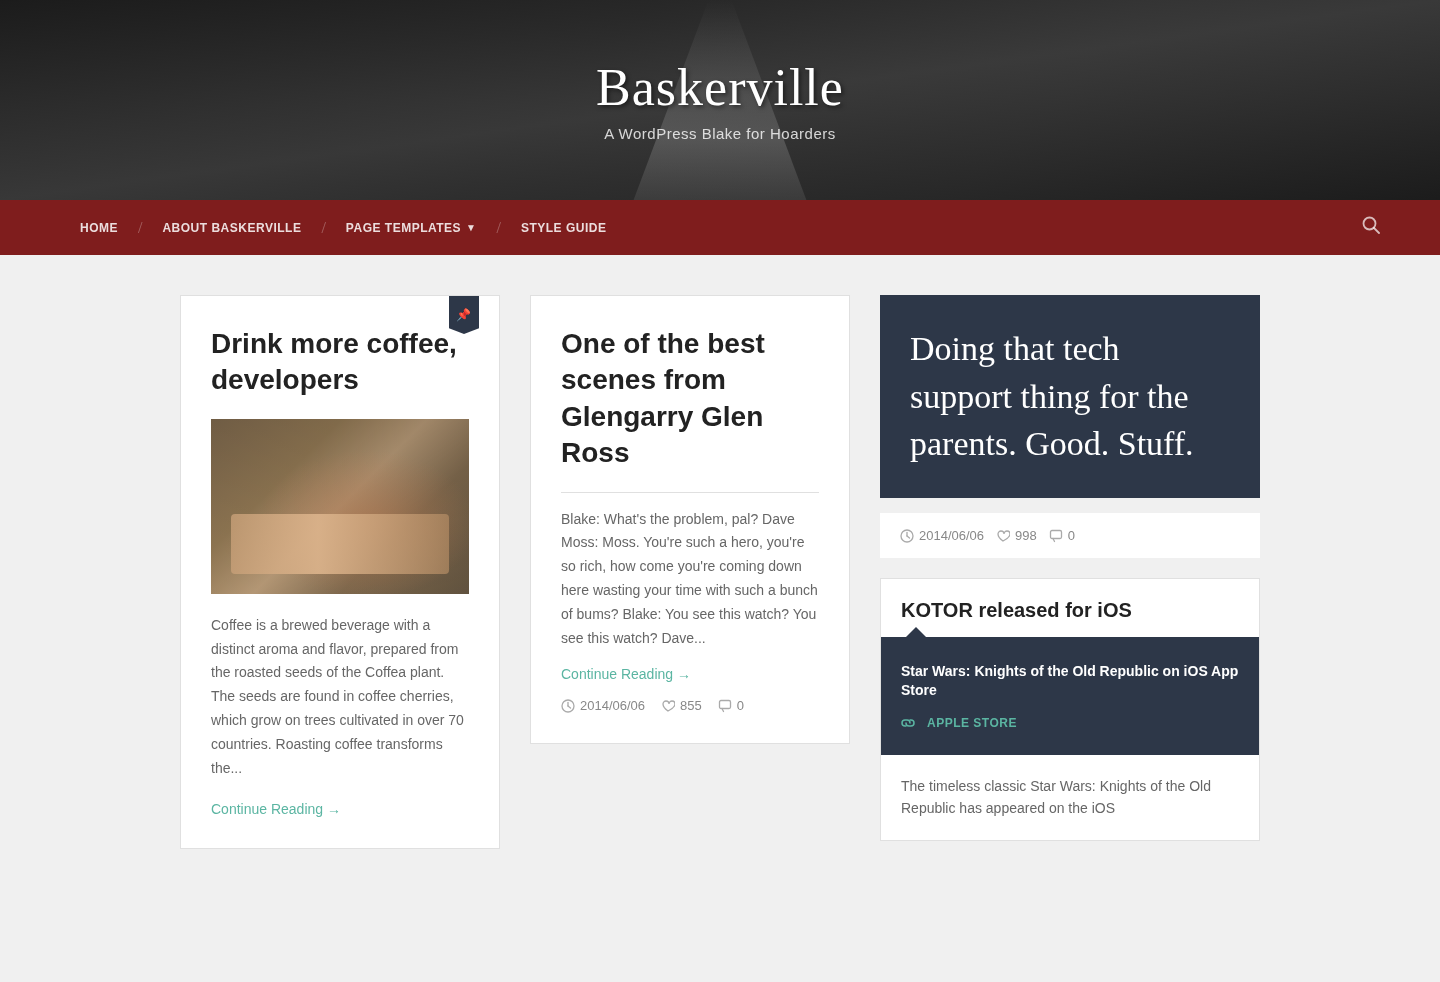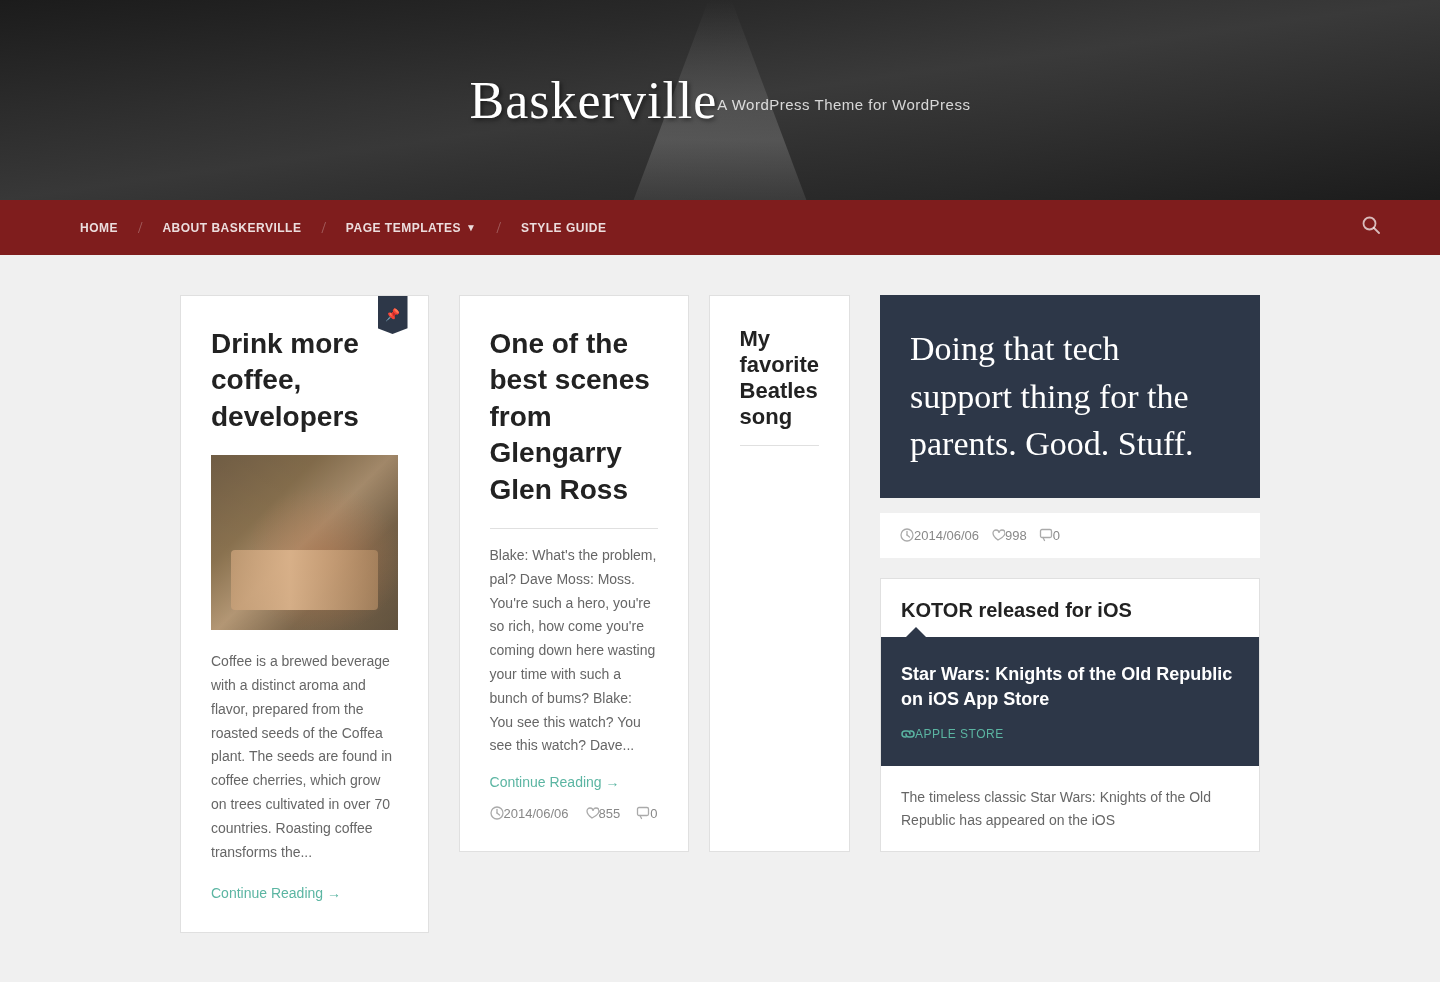--- a/index.html
+++ b/index.html
@@ -4,21 +4,21 @@
   <style>
     * { margin: 0; padding: 0; box-sizing: border-box; }
     body { font-family: Georgia, 'Times New Roman', serif; background: #f0f0f0; color: #333; }
 
     
     .site-header {
       position: relative;
       height: 200px;
       background: linear-gradient(135deg, #2a2a2a 0%, #1a1a1a 40%, #3a3a3a 70%, #2a2a2a 100%);
       display: flex;
-      flex-direction: row;
+      flex-direction: column;
       align-items: center;
       justify-content: center;
       overflow: hidden;
     }
     .site-header::before {
       content: '';
       position: absolute;
       inset: 0;
       background: 
         radial-gradient(ellipse at 30% 50%, rgba(80,80,80,0.3) 0%, transparent 60%),
@@ -212,21 +212,22 @@
       display: flex;
       align-items: center;
       gap: 16px;
       font-family: Arial, sans-serif;
       font-size: 13px;
       color: #888;
       margin-top: 15px;
     }
     .post-meta-item {
       display: flex;
-      align-items: flex-start;
+      align-items: flex-end;
+      gap: 5px;
     }
 
     
     .middle-column {
       display: flex;
       flex-direction: row;
       gap: 20px;
     }
 
     .post-card {
@@ -296,35 +297,35 @@
       top: -10px;
       left: 25px;
       width: 0;
       height: 0;
       border-left: 10px solid transparent;
       border-right: 10px solid transparent;
       border-bottom: 10px solid #2d3748;
     }
     .kotor-subtitle {
       font-family: Arial, sans-serif;
-      font-size: 18px;
+      font-size: 14px;
       color: #fff;
       line-height: 1.4;
       margin-bottom: 15px;
       font-weight: bold;
     }
     .apple-store-link {
       font-family: Arial, sans-serif;
       font-size: 12px;
-      font-weight: normal;
+      font-weight: bold;
       color: #5bb5a2;
       text-transform: uppercase;
       letter-spacing: 0.5px;
       display: flex;
-      gap: 0;
+      gap: 12px;
       cursor: pointer;
     }
     .kotor-excerpt {
       font-family: Arial, sans-serif;
       font-size: 14px;
       color: #666;
       line-height: 1.6;
       padding: 20px;
     }
 
@@ -337,21 +338,21 @@
       margin-bottom: 15px;
     }
   </style>
 </head>
 <body>
 
 <header class="site-header">
   <div class="road-bg"></div>
   <div class="road-overlay"></div>
   <h1 class="site-title">Baskerville</h1>
-  <p class="site-tagline">A WordPress Theme for WordPress</p>
+  <p class="site-tagline">A WordPress Blake for Hoarders</p>
 </header>
 
 <nav class="site-nav">
   <div class="nav-items">
     <span class="nav-item">HOME</span>
     <span class="nav-separator">/</span>
     <span class="nav-item">ABOUT BASKERVILLE</span>
     <span class="nav-separator">/</span>
     <span class="nav-item">
       <span>PAGE TEMPLATES</span>
@@ -405,24 +406,20 @@
         <span class="post-meta-item">
           <svg width="14" height="14" viewBox="0 0 14 14" fill="none">
             <rect x="1.5" y="1.5" width="11" height="8" rx="1.5" stroke="#aaa" stroke-width="1.3"></rect>
             <path d="M4 9.5l1.5 3" stroke="#aaa" stroke-width="1.3" stroke-linecap="round"></path>
           </svg>
           <span>0</span>
         </span>
       </div>
     </article>
 
-    <article class="post-card">
-      <h2 class="beatles-title">My favorite Beatles song</h2>
-      <hr class="post-separator">
-    </article>
 
   </div>
 
   <aside class="sidebar">
 
     <div>
       <div class="quote-card">
         <p class="quote-text">Doing that tech support thing for the parents. Good. Stuff.</p>
       </div>
       <div class="quote-meta">

